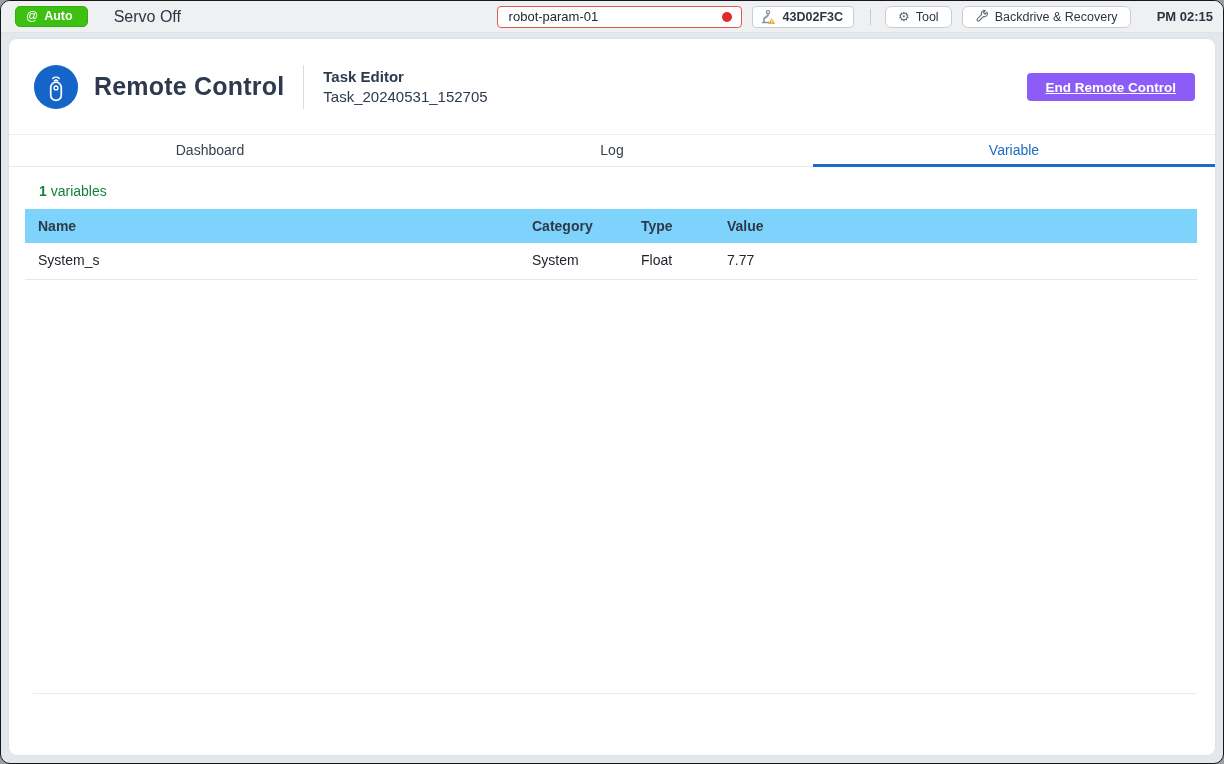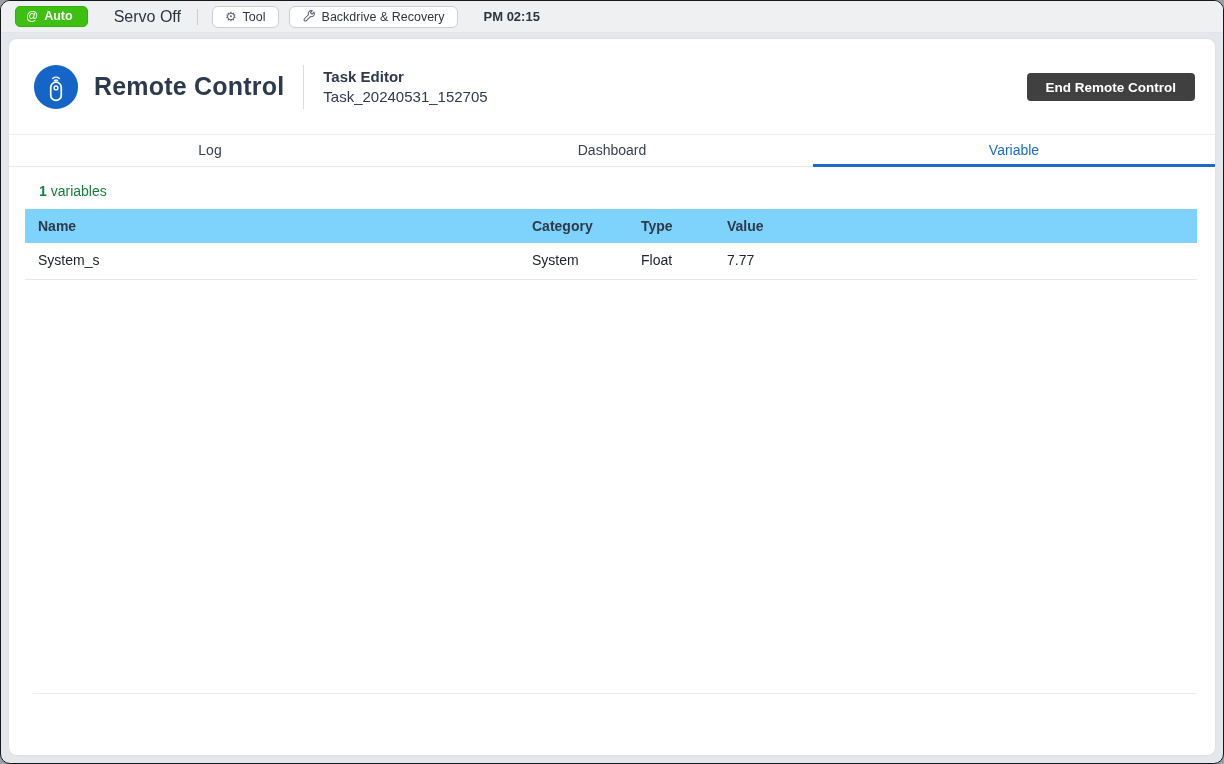--- a/index.html
+++ b/index.html
@@ -77,24 +77,24 @@
   .card-title {
     font-size:25px; font-weight:bold; color:#2d3a4e;
     margin-left:15px; letter-spacing:0.2px;
   }
   .hdr-divider { width:1px; height:44px; background:#d9dde2; margin:0 19px; }
   .task-info { display:flex; flex-direction:column; gap:3px; }
   .task-label { font-size:15px; font-weight:bold; color:#2d3a4e; }
   .task-name  { font-size:15px; color:#2d3a4e; }
   .end-btn {
     margin-left:auto;
-    background:#404040; color:#fff;
+    background:#8b5cf6; color:#fff;
     border:none; border-radius:4px;
     font-size:13.5px; font-weight:bold; font-family:inherit;
-    padding:7px 19px; height:28px; cursor:pointer;
+    padding:7px 19px; height:28px; cursor:pointer;text-decoration:underline;
   }
   
   .tabs {
     display:flex;
     border-top:1px solid #ebedf0;
     border-bottom:1px solid #e7eaed;
   }
   .tab {
     flex:1; text-align:center;
     font-size:14px; color:#39414f;
@@ -133,20 +133,36 @@
 
   <div class="topbar">
     <div class="tb-left">
       <div class="badge-auto">
         <span class="glyph">@</span>
         <span>Auto</span>
       </div>
       <span class="servo">Servo Off</span>
     </div>
 
+    <div class="tb-center">
+      <div class="robot-select">
+        <span>robot-param-01</span>
+        <span class="dot"></span>
+      </div>
+      <div class="robot-id">
+        <svg width="18" height="16" viewBox="0 0 18 16">
+          <path d="M3 13.5 h7 M5 13.5 V9.5 L9 6.5 L9 4" fill="none" stroke="#8a929c" stroke-width="1.6"></path>
+          <circle cx="9" cy="3.2" r="1.6" fill="none" stroke="#8a929c" stroke-width="1.3"></circle>
+          <polygon points="9.2,15 16.2,15 12.7,9.2" fill="#f0a32a"></polygon>
+          <rect x="12.35" y="11.2" width="0.9" height="2.1" fill="#fff"></rect>
+          <rect x="12.35" y="13.7" width="0.9" height="0.9" fill="#fff"></rect>
+        </svg>
+        <span>43D02F3C</span>
+      </div>
+    </div>
 
     <div class="tb-right">
       <div class="tb-divider"></div>
       <button class="tb-btn">
         <span class="gear">⚙</span>
         <span>Tool</span>
       </button>
       <button class="tb-btn">
         <svg width="14" height="14" viewBox="0 0 16 16">
           <path d="M14.2 4.3a3.4 3.4 0 0 1-4.5 3.2L5 12.2a1.55 1.55 0 1 1-2.2-2.2L7.5 5.3a3.4 3.4 0 0 1 4.2-4.5L9.6 2.9l1.9 1.9 2.1-2.1c.4.5.6 1 .6 1.6z" fill="none" stroke="#5a6472" stroke-width="1.2"></path>
@@ -170,22 +186,22 @@
       <h1 class="card-title">Remote Control</h1>
       <div class="hdr-divider"></div>
       <div class="task-info">
         <span class="task-label">Task Editor</span>
         <span class="task-name">Task_20240531_152705</span>
       </div>
       <button class="end-btn">End Remote Control</button>
     </div>
 
     <div class="tabs">
+      <div class="tab">Dashboard</div>
       <div class="tab">Log</div>
-      <div class="tab">Dashboard</div>
       <div class="tab active">Variable</div>
     </div>
 
     <div class="content">
       <div class="var-count">
         <b>1</b><span> variables</span>
       </div>
 
       <table class="vars">
         <thead>

